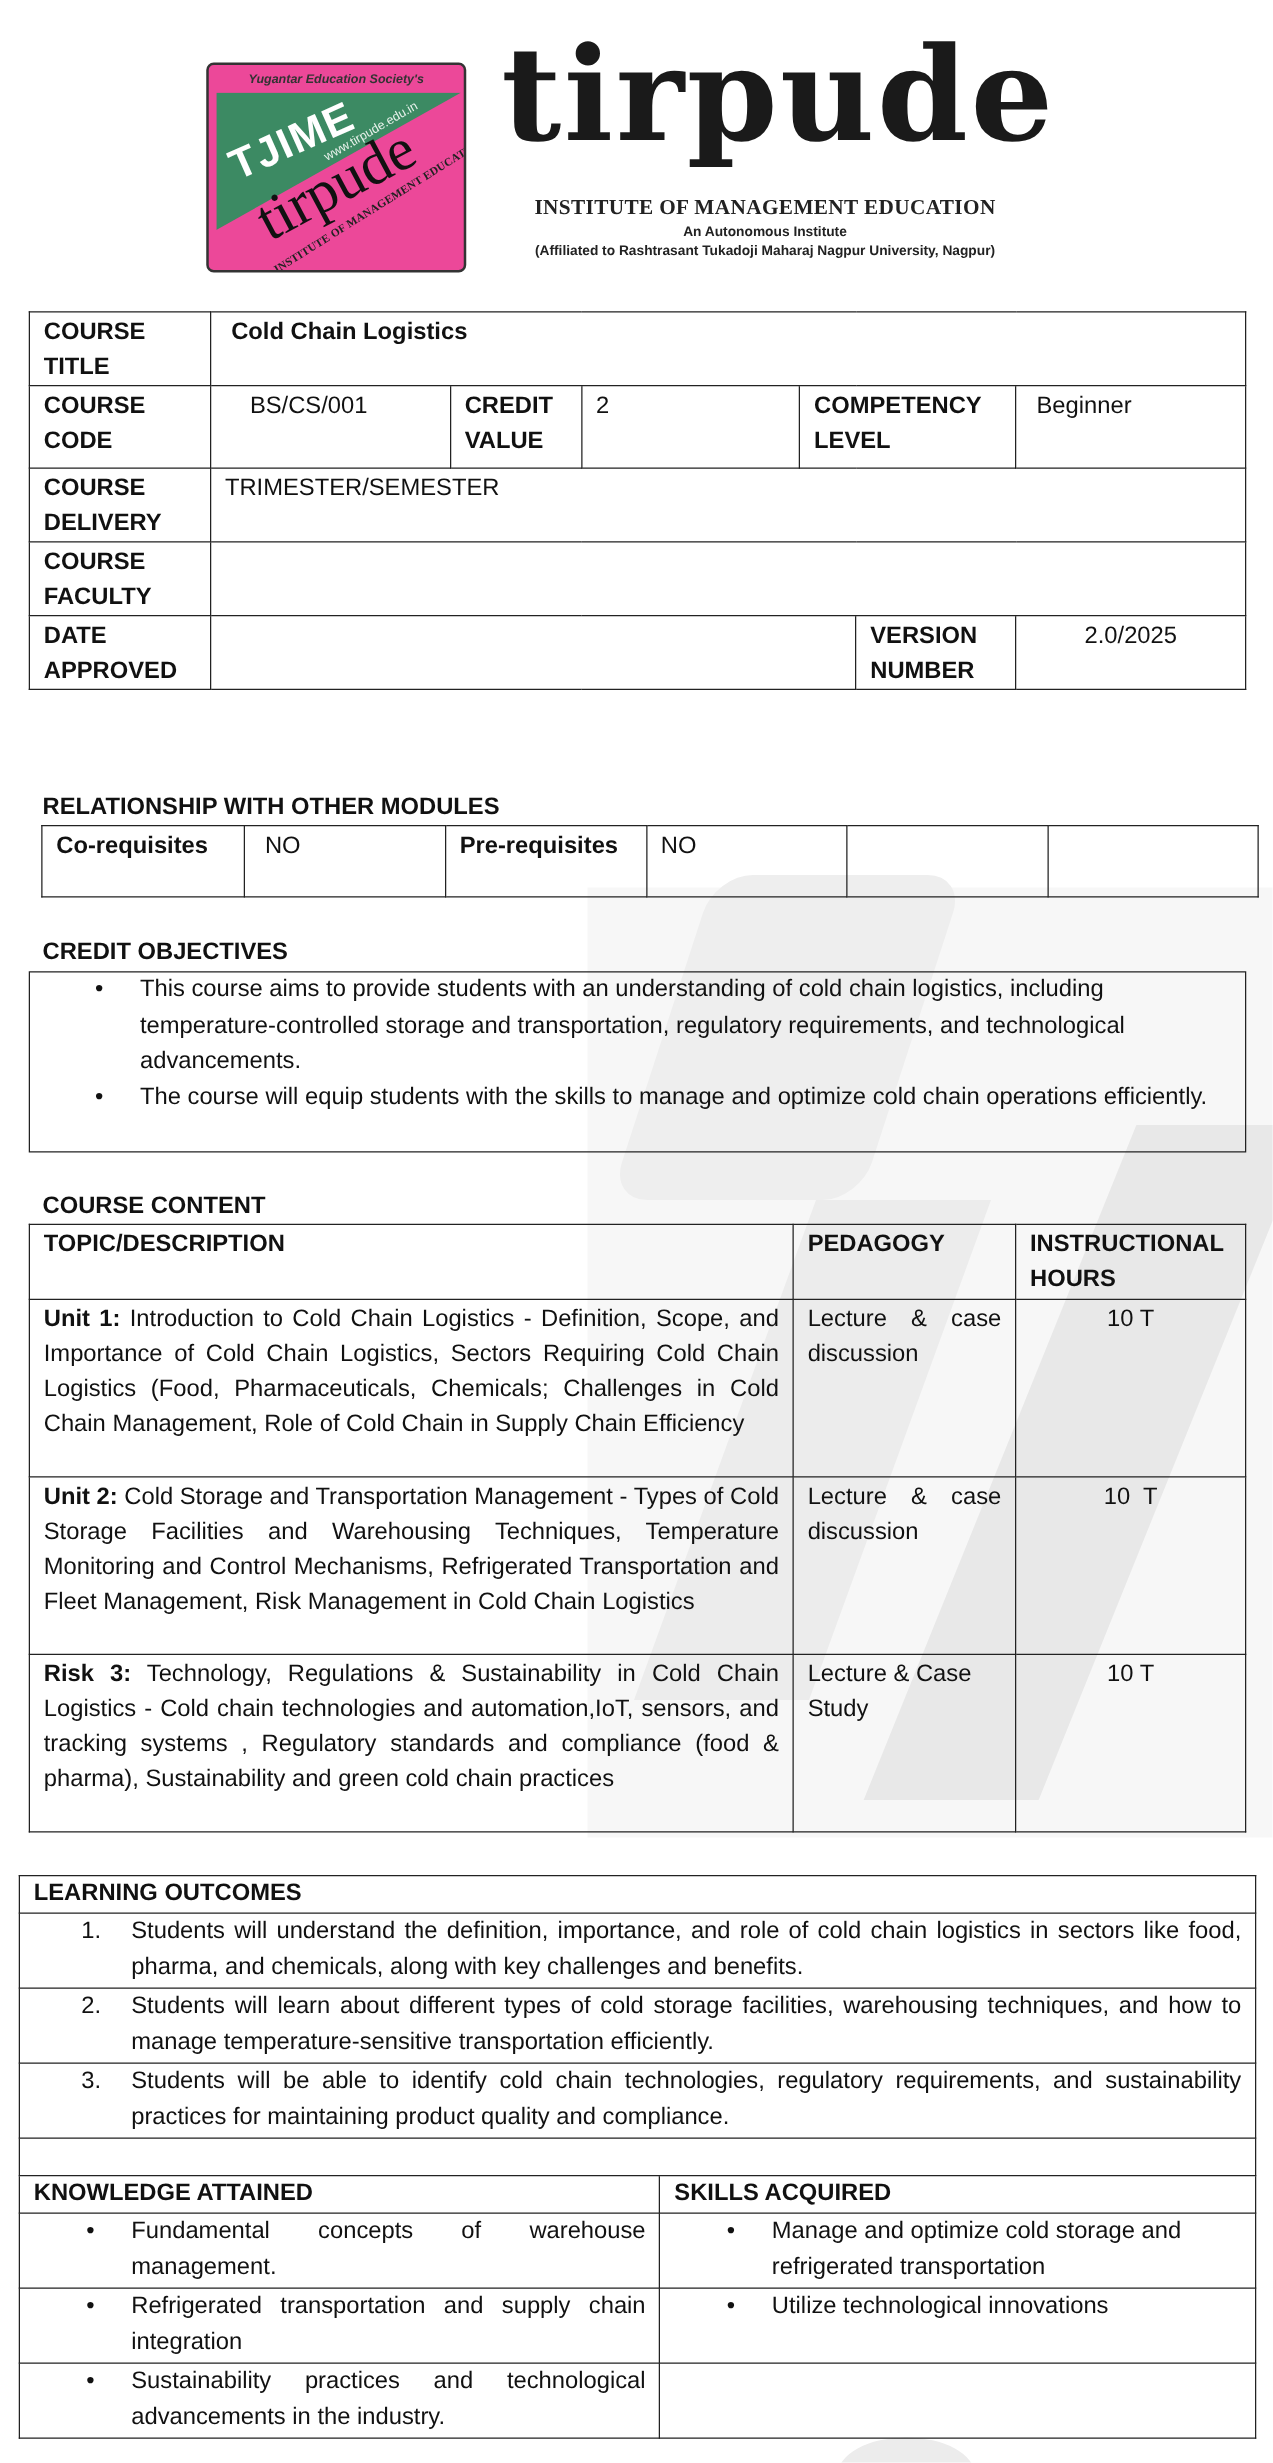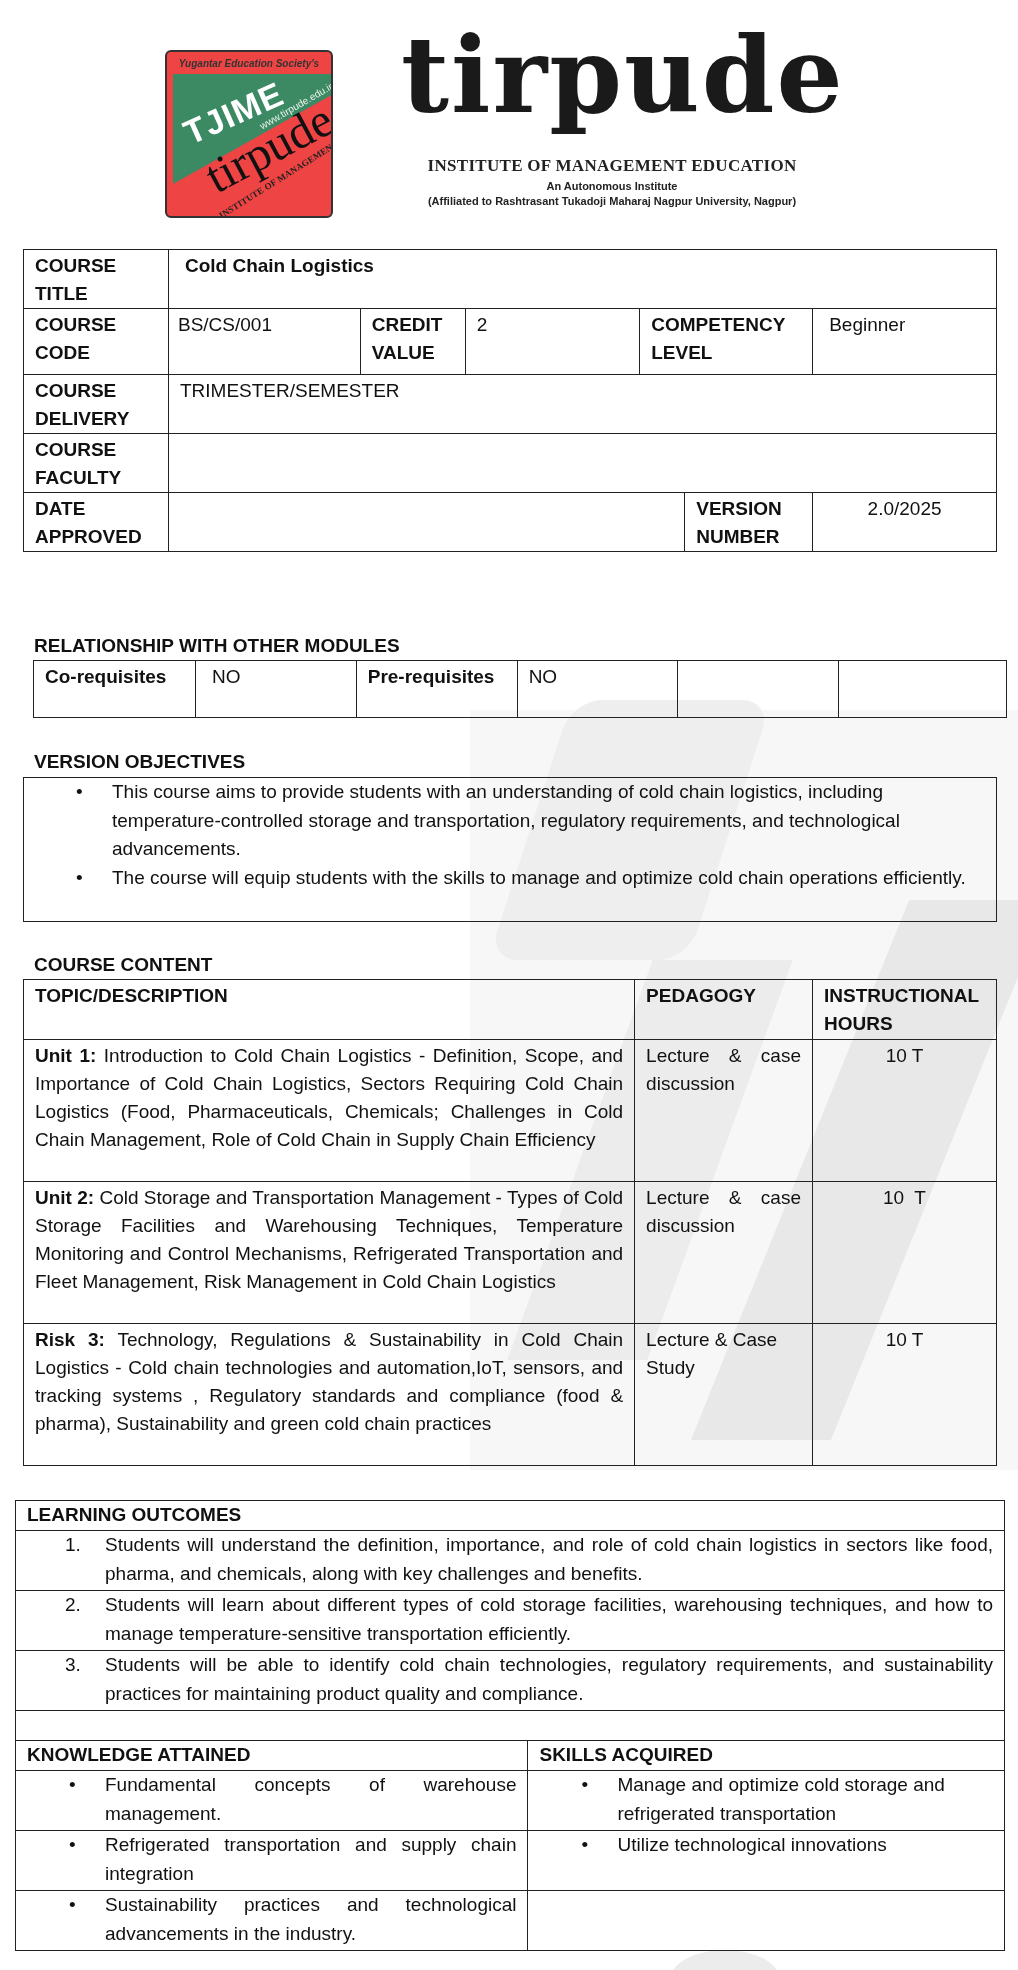--- a/index.html
+++ b/index.html
@@ -12,21 +12,21 @@
   .wm1 { left: 60px; top: 0; width: 200px; height: 260px; transform: skewX(-18deg); border-radius: 30px; background: #eeeeee !important; }
   .wm2 { left: 110px; top: 260px; width: 140px; height: 400px; transform: skewX(-20deg); }
   .wm3 { left: 330px; top: 200px; width: 140px; height: 540px; transform: skewX(-22deg); background: #e8e8e8 !important; }
   .wm-bg { position: absolute; left: 0; top: 10px; width: 560px; height: 760px; background: #f7f7f7; }
   .wm4 { left: 200px; top: 1250px; width: 110px; height: 60px; border-radius: 50% 50% 0 0; background: #ececec !important; }
 
   .layer { position: relative; z-index: 1; }
 
   
   .header { position: absolute; left: 165px; top: 38px; width: 660px; height: 182px; }
-  .logo-box { position: absolute; left: 0; top: 12px; width: 168px; height: 168px; border: 2px solid #333; border-radius: 6px; background: #ef4444; overflow: hidden; }
+  .logo-box { position: absolute; left: 0; top: 12px; width: 208px; height: 168px; border: 2px solid #333; border-radius: 6px; background: #ec4899; overflow: hidden; }
   .logo-society { position: absolute; left: 0; top: 6px; width: 100%; text-align: center; font-size: 10px; line-height: 12px; font-style: italic; font-weight: bold; color: #333; }
   .logo-green { position: absolute; left: 6px; top: 22px; width: 196px; height: 110px; background: #3c8a63; clip-path: polygon(0 0, 100% 0, 0 100%); }
   .logo-tjime { position: absolute; left: 14px; top: 44px; font-size: 34px; line-height: 34px; font-weight: bold; color: #fff; transform: rotate(-24deg); letter-spacing: 1px; }
   .logo-url { position: absolute; left: 88px; top: 40px; font-size: 10px; color: #e9f2ec; transform: rotate(-30deg); }
   .logo-tirpude { position: absolute; left: 34px; top: 72px; font-family: "Liberation Serif", serif; font-size: 48px; line-height: 48px; color: #111; transform: rotate(-28deg); }
   .logo-ime { position: absolute; left: 38px; top: 98px; font-family: "Liberation Serif", serif; font-size: 9px; font-weight: bold; color: #222; transform: rotate(-32deg); letter-spacing: 0.2px; white-space: nowrap; }
 
   .brand-name { position: absolute; left: 236px; top: -22px; font-family: "DejaVu Serif", serif; font-weight: bold; font-size: 104px; line-height: 120px; color: #1a1a1a; letter-spacing: 2px; }
   .brand-ime { position: absolute; left: 232px; top: 118px; width: 430px; text-align: center; font-family: "Liberation Serif", serif; font-weight: bold; font-size: 17px; line-height: 20px; color: #222; letter-spacing: 0.3px; }
   .brand-auto { position: absolute; left: 232px; top: 141px; width: 430px; text-align: center; font-weight: bold; font-size: 11px; line-height: 14px; color: #222; }
@@ -111,21 +111,21 @@
         <col style="width:128px">
         <col style="width:184px">
     </colgroup>
     <tbody>
         <tr class="r1">
       <td class="b">COURSE TITLE</td>
       <td colspan="6" class="b" style="padding-left:16px">Cold Chain Logistics</td>
     </tr>
     <tr class="r2">
       <td class="b">COURSE CODE</td>
-      <td style="padding-left:9px">BS/CS/001</td>
+      <td style="padding-left:31px">BS/CS/001</td>
       <td class="b">CREDIT VALUE</td>
       <td>2</td>
       <td colspan="2" class="b" style="border-left:1.5px solid #222;">COMPETENCY LEVEL</td>
       <td style="padding-left:16px">Beginner</td>
     </tr>
     <tr>
       <td class="b">COURSE DELIVERY</td>
       <td colspan="6">TRIMESTER/SEMESTER</td>
     </tr>
     <tr>
@@ -156,21 +156,21 @@
       <td class="b">Co-requisites</td>
       <td style="padding-left:16px">NO</td>
       <td class="b">Pre-requisites</td>
       <td>NO</td>
       <td></td>
       <td></td>
     </tr>
   </tbody>
     </table>
 
-  <div class="sec-title" style="top:750px">VERSION OBJECTIVES</div>
+  <div class="sec-title" style="top:750px">CREDIT OBJECTIVES</div>
   <div class="obj-box">
     <ul>
       <li><span class="dot">•</span><span>This course aims to provide students with an understanding of cold chain logistics, including temperature-controlled storage and transportation, regulatory requirements, and technological advancements.</span></li>
       <li><span class="dot">•</span><span>The course will equip students with the skills to manage and optimize cold chain operations efficiently.</span></li>
     </ul>
   </div>
 
   <div class="sec-title" style="top:953px">COURSE CONTENT</div>
   <table class="t-content">
     <colgroup>

